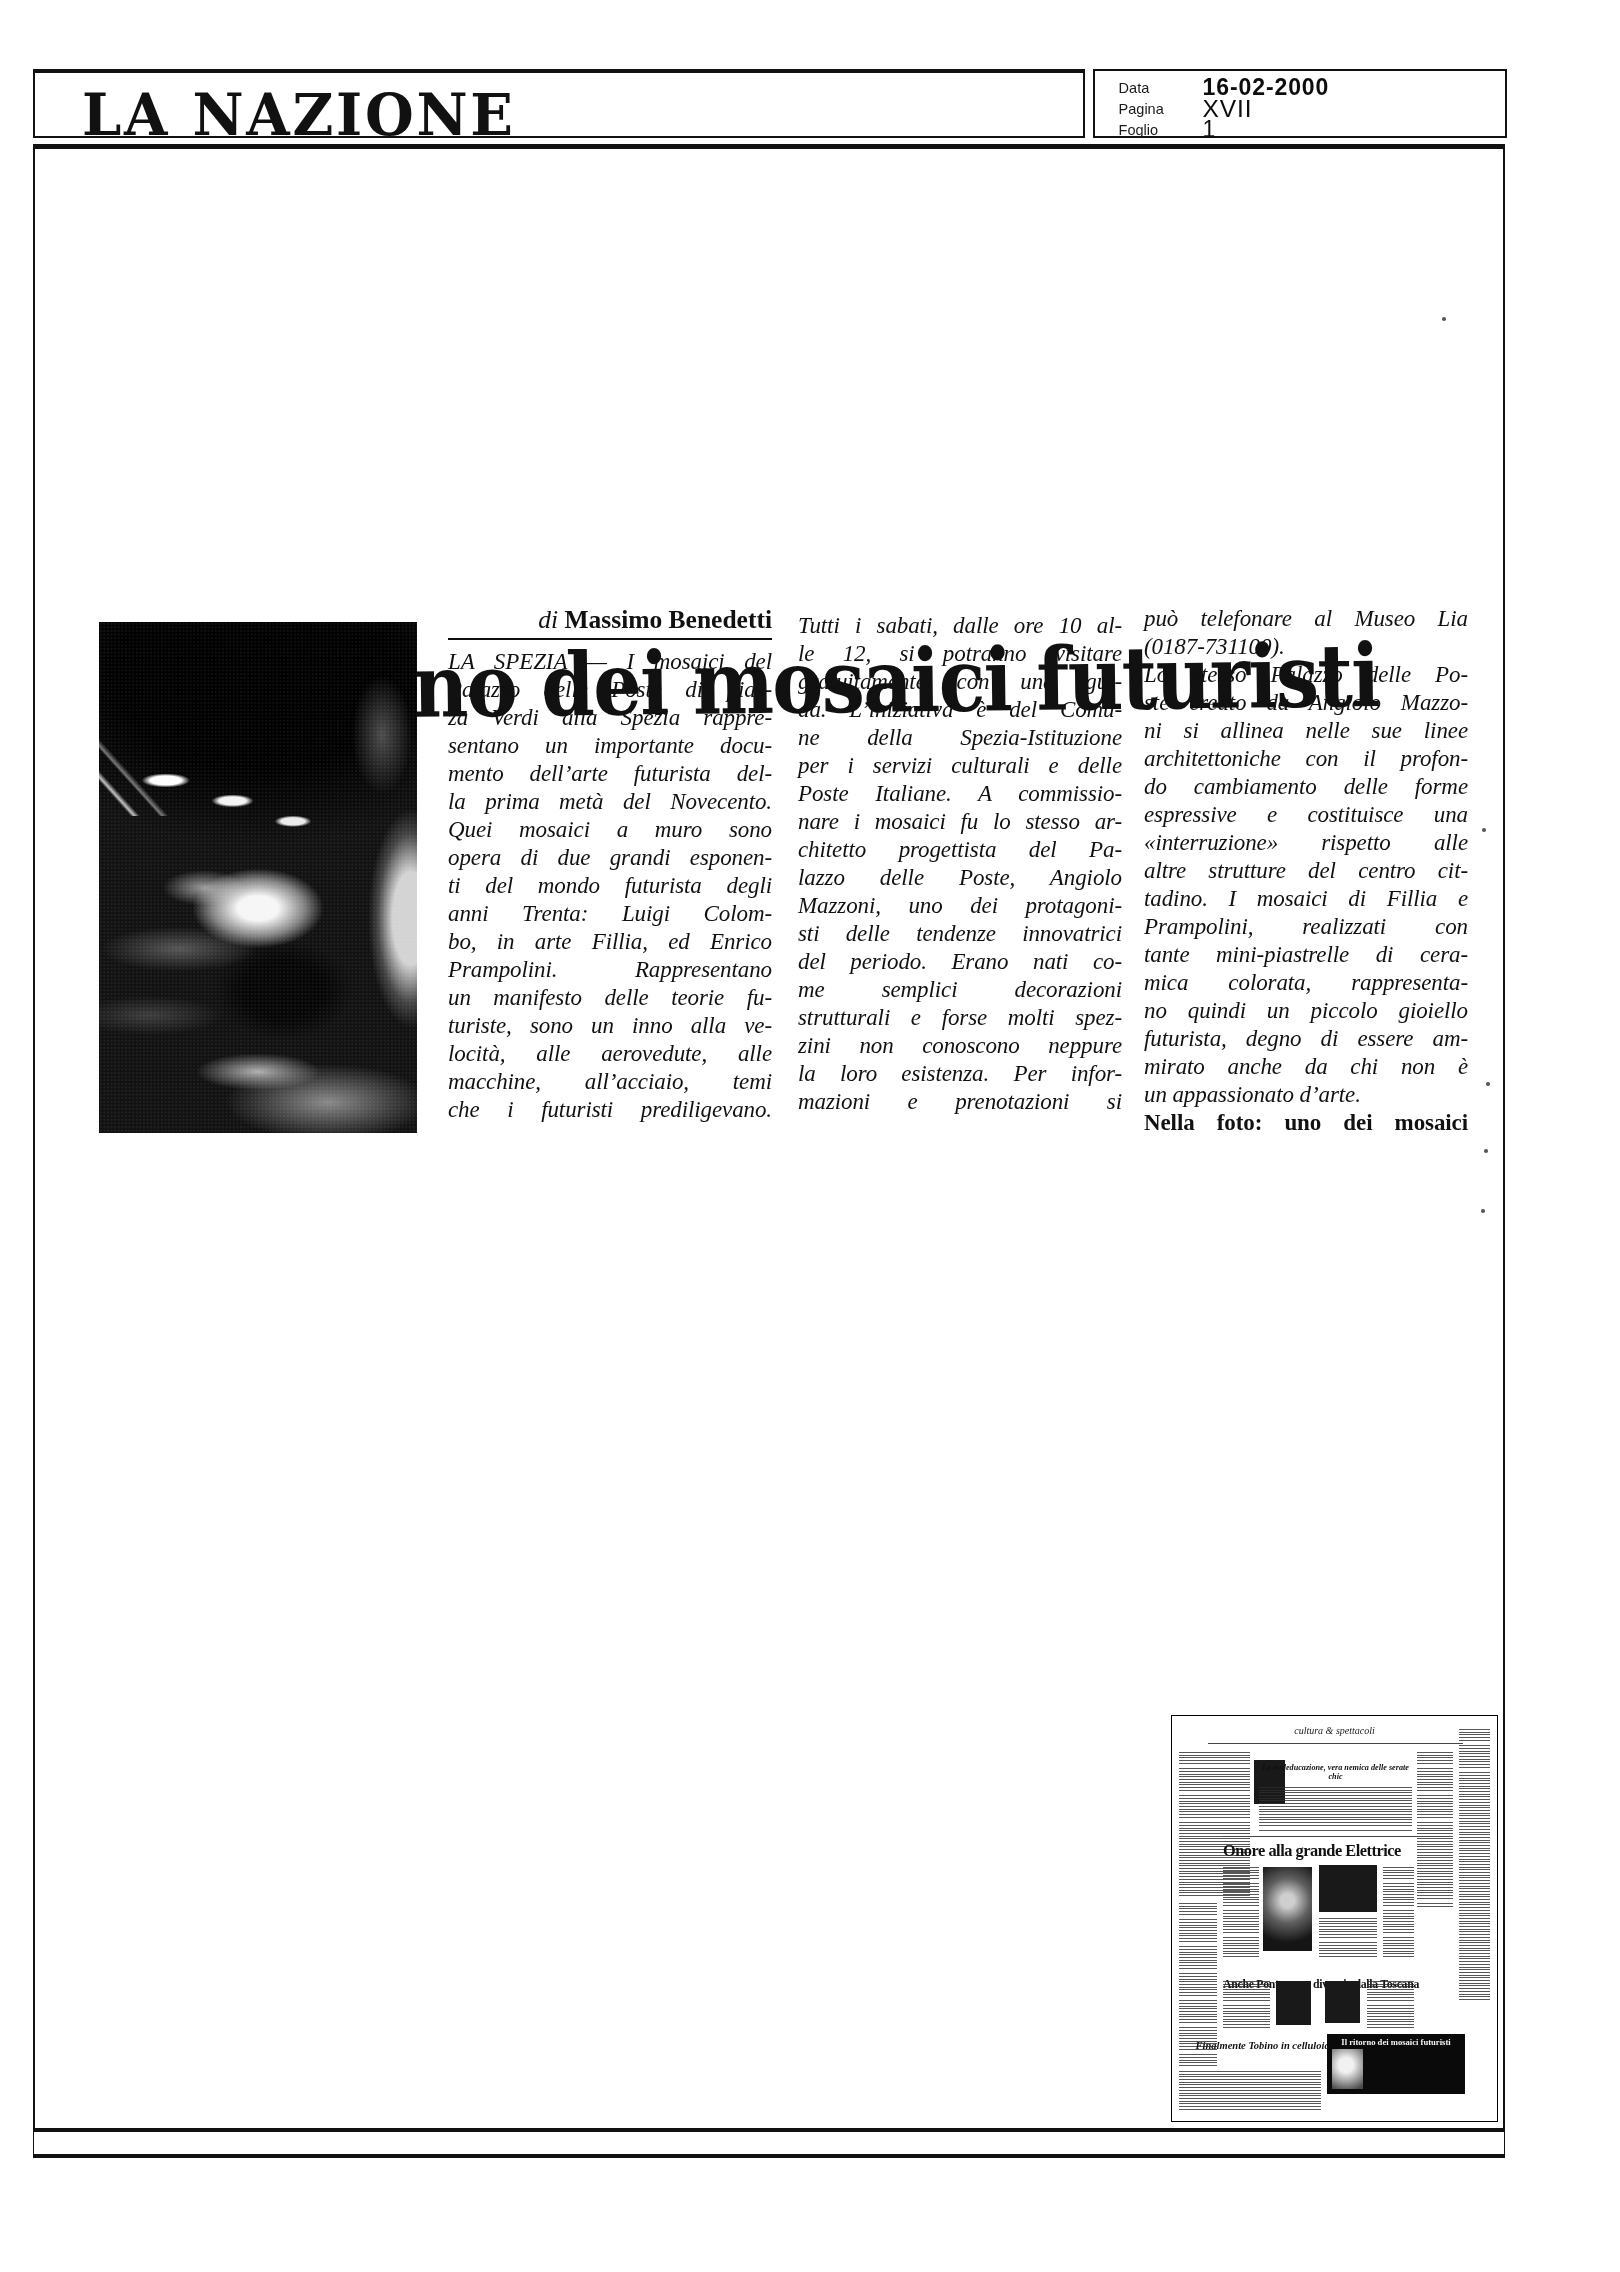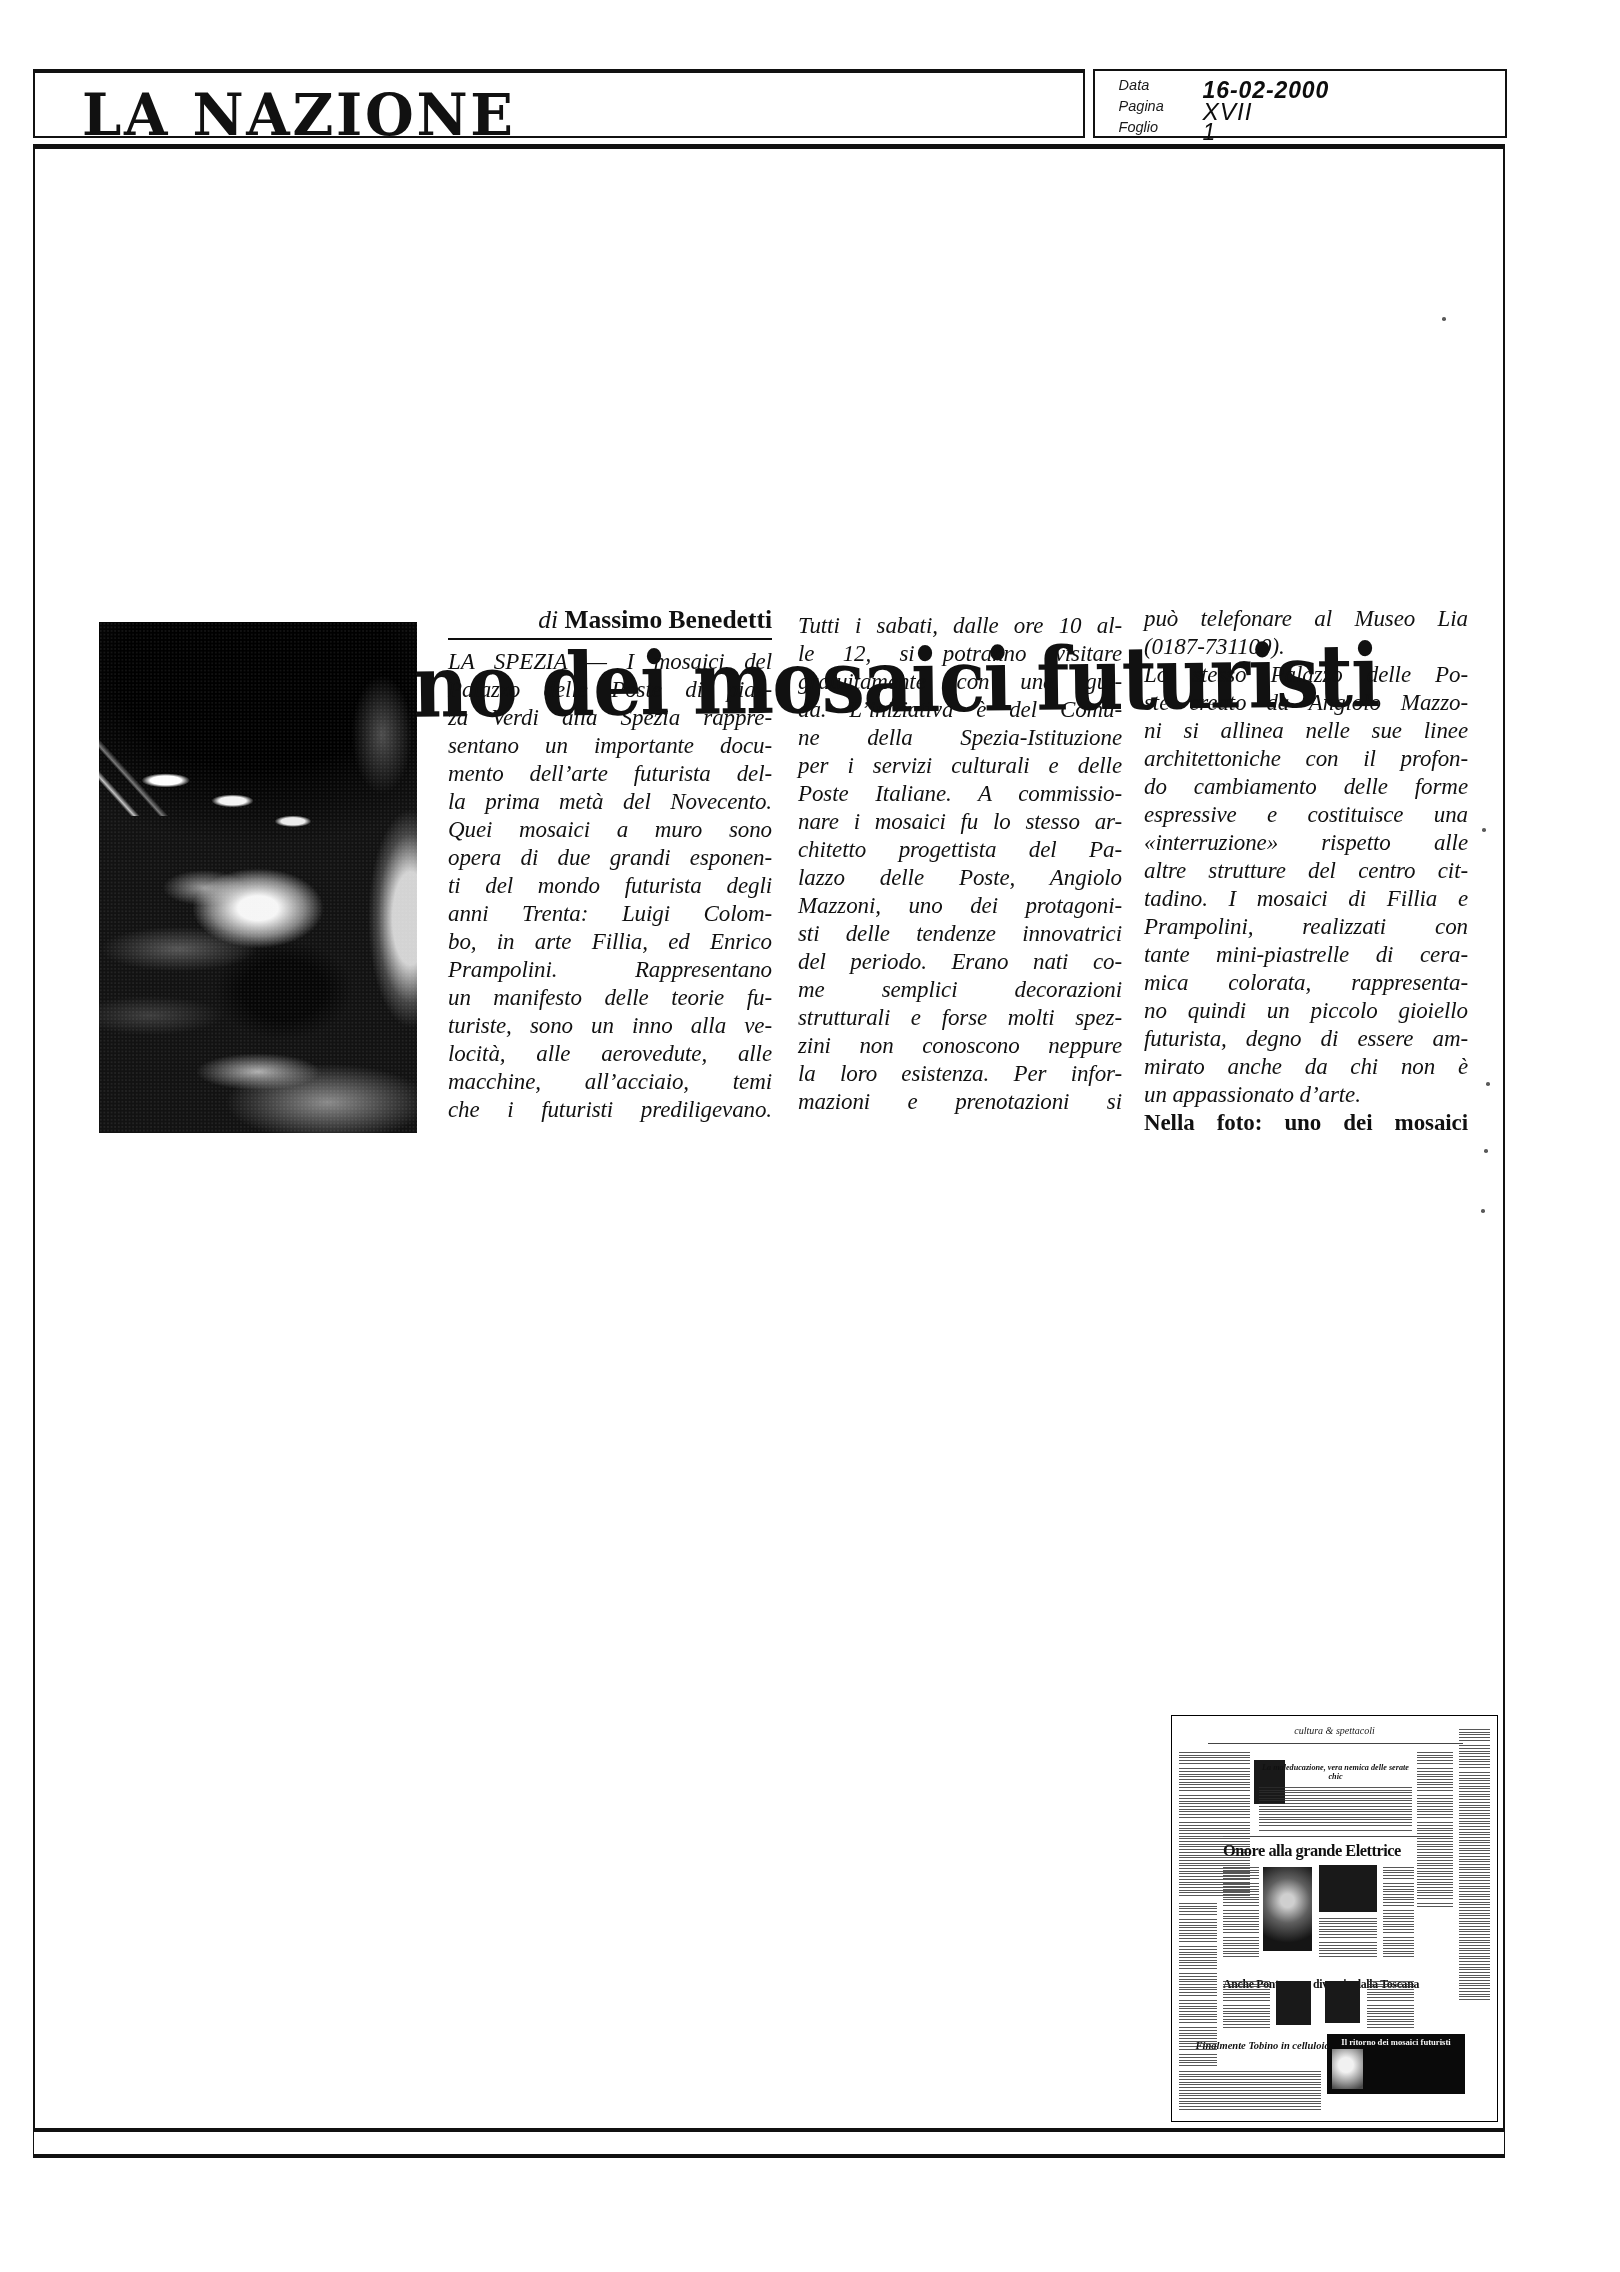--- a/index.html
+++ b/index.html
@@ -5,21 +5,21 @@
   html,body{margin:0;padding:0;background:#e8e8e8;}
   .page{position:relative;width:1620px;height:2273px;background:#ffffff;overflow:hidden;
         font-family:"Liberation Serif",serif;color:#111;}
   .box{position:absolute;background:#fff;box-sizing:border-box;}
 
   
   .logo-box{left:33px;top:69px;width:1052px;height:69px;border:2.7px solid #111;border-top-width:4.5px;}
   .logo{position:absolute;left:47px;top:7.3px;font-family:"DejaVu Serif",serif;font-weight:900;
         font-size:56px;letter-spacing:2.7px;transform:scaleY(1.04);transform-origin:left top;}
   .meta-box{left:1093px;top:69px;width:414px;height:69px;border:2.7px solid #111;padding:6.4px 0 0 23.6px;}
-  .meta-row{display:flex;align-items:flex-start;height:21px;font-style:italic;}
+  .meta-row{display:flex;align-items:center;height:21px;}
   .meta-label{width:84px;font-family:"Liberation Sans",sans-serif;font-size:14.5px;color:#1a1a1a;}
   .meta-value{font-family:"Liberation Sans",sans-serif;font-size:22px;color:#0d0d0d;}
   .meta-value.v-date{font-weight:700;letter-spacing:0.9px;font-size:23px;}
   .meta-value.v-roman{font-weight:400;font-size:24.5px;letter-spacing:0.9px;}
   .meta-value.v-num{font-weight:400;font-size:23px;}
 
   
   .main-box{left:33px;top:144px;width:1472px;height:1986px;border:2.7px solid #111;border-top-width:5.5px;}
 
   .title{position:absolute;left:102px;top:495px;margin:0;font-family:"DejaVu Serif",serif;

